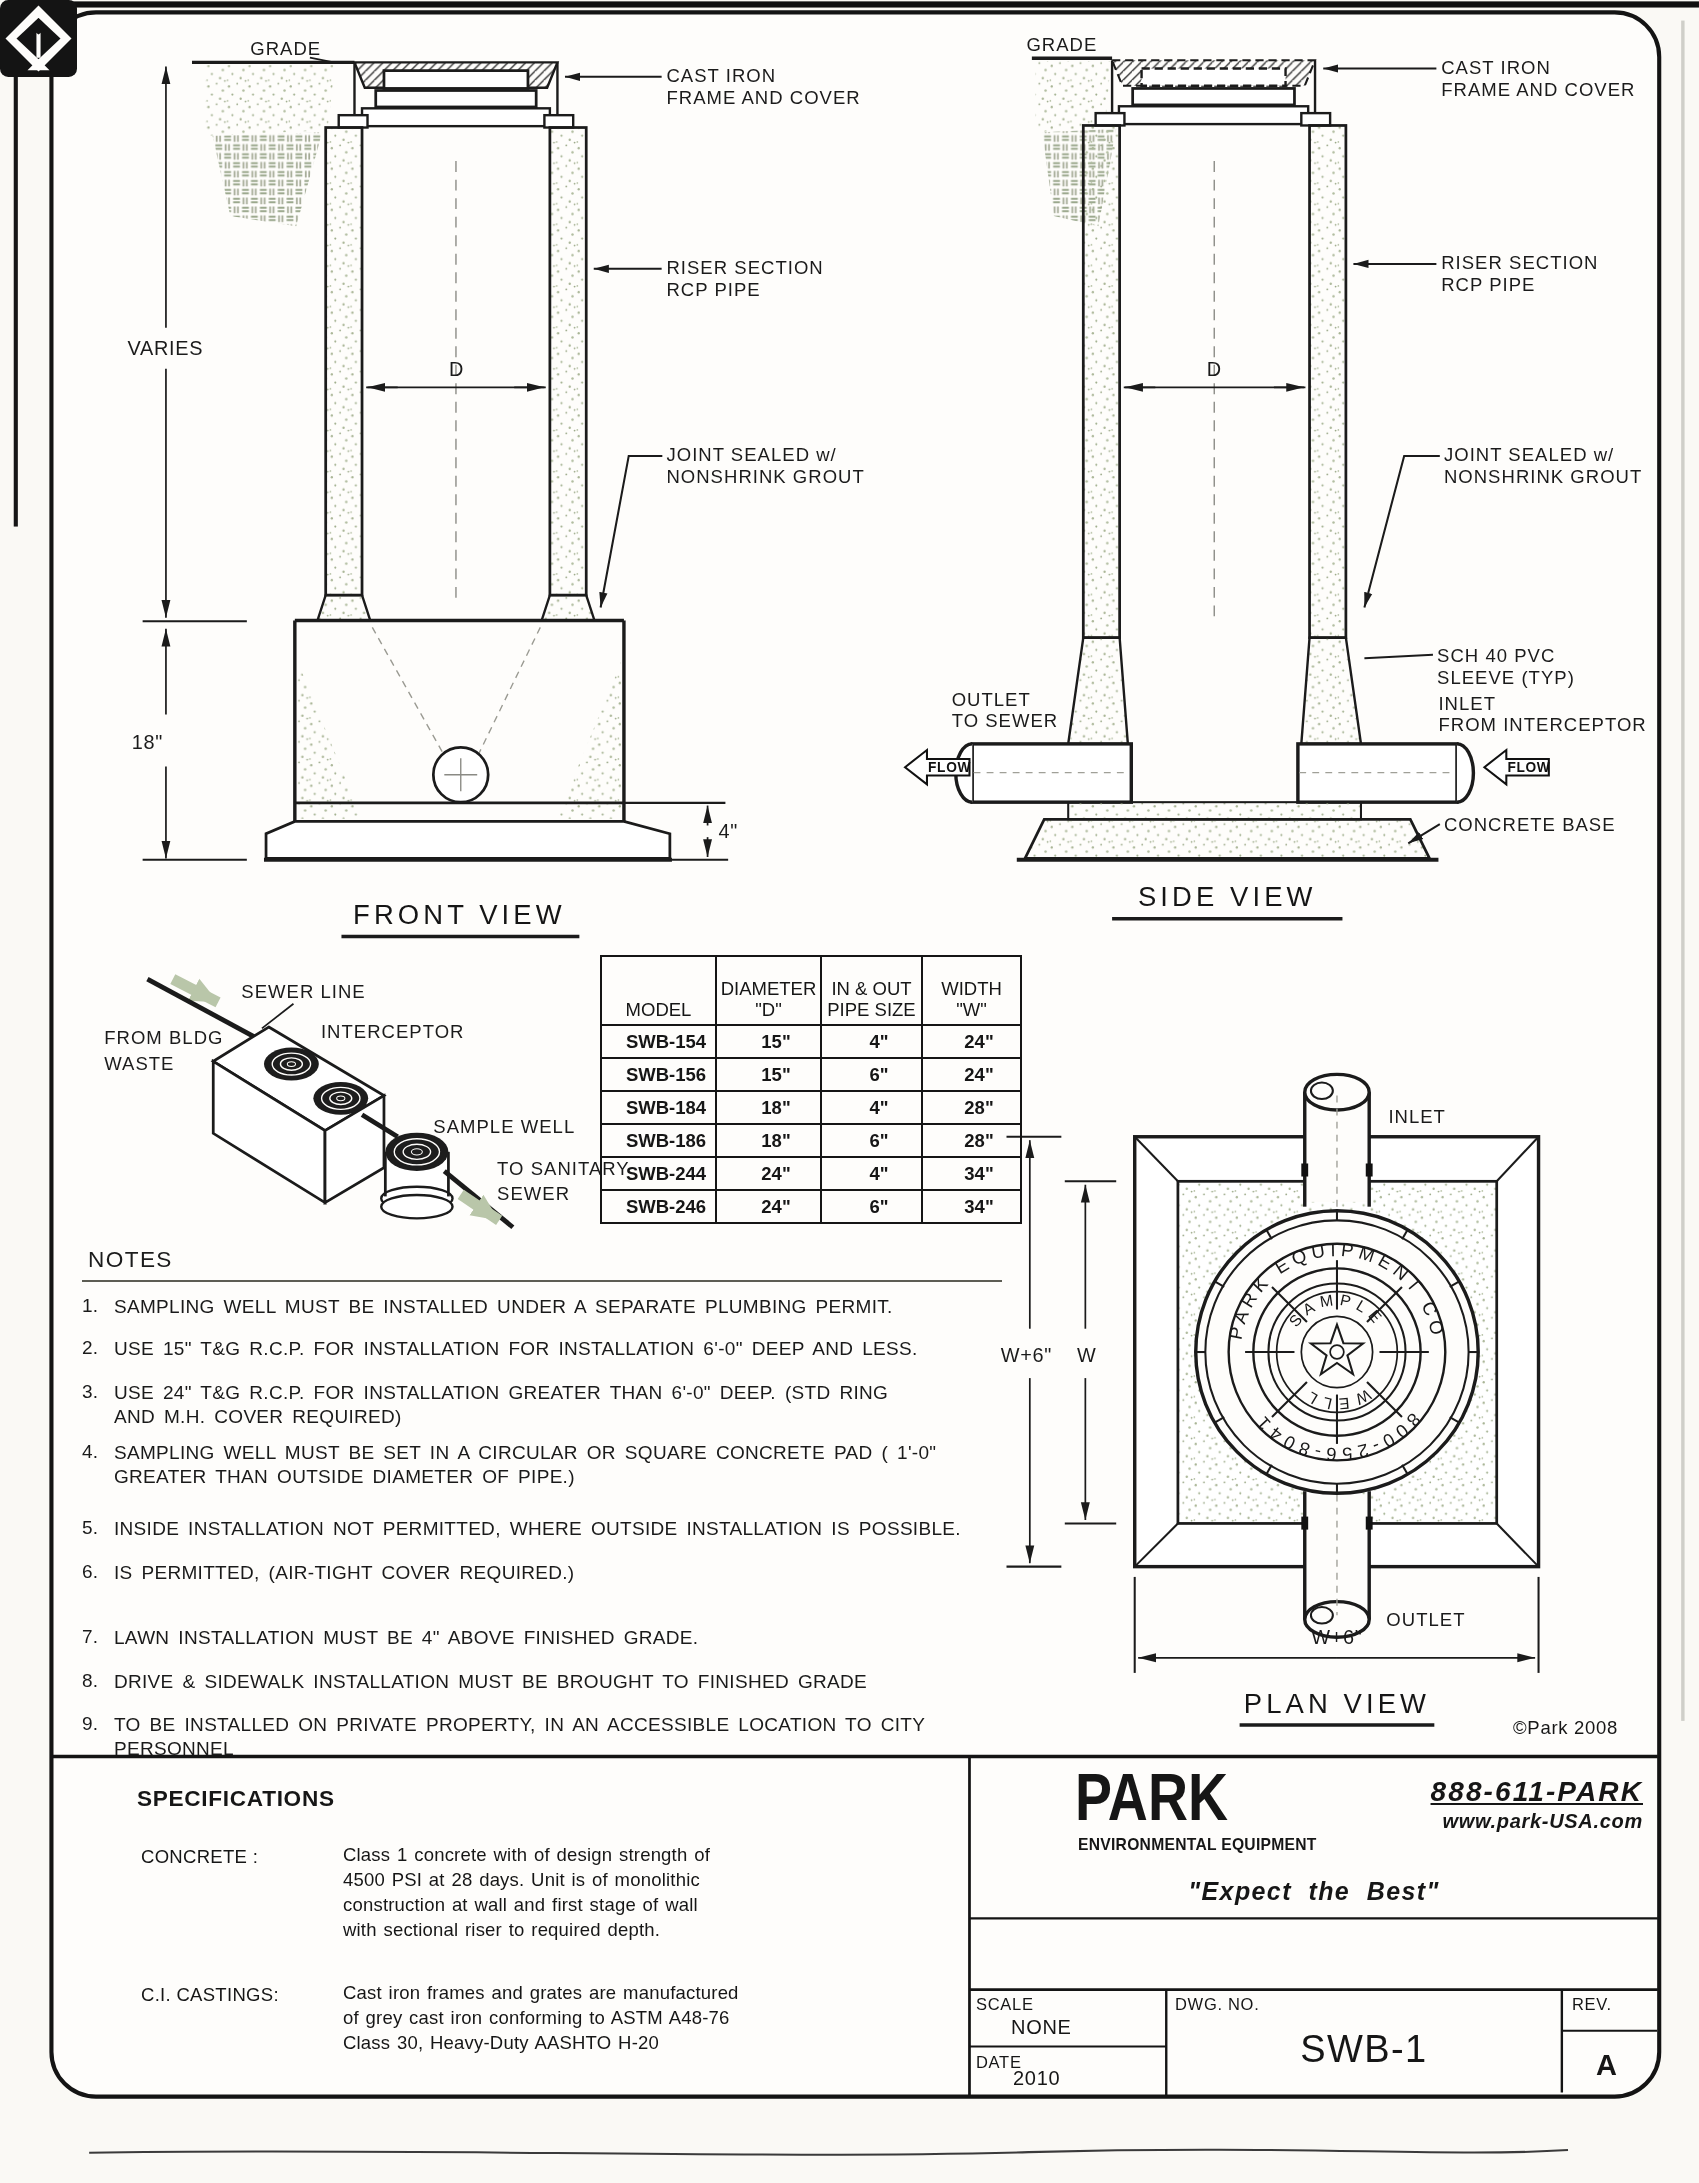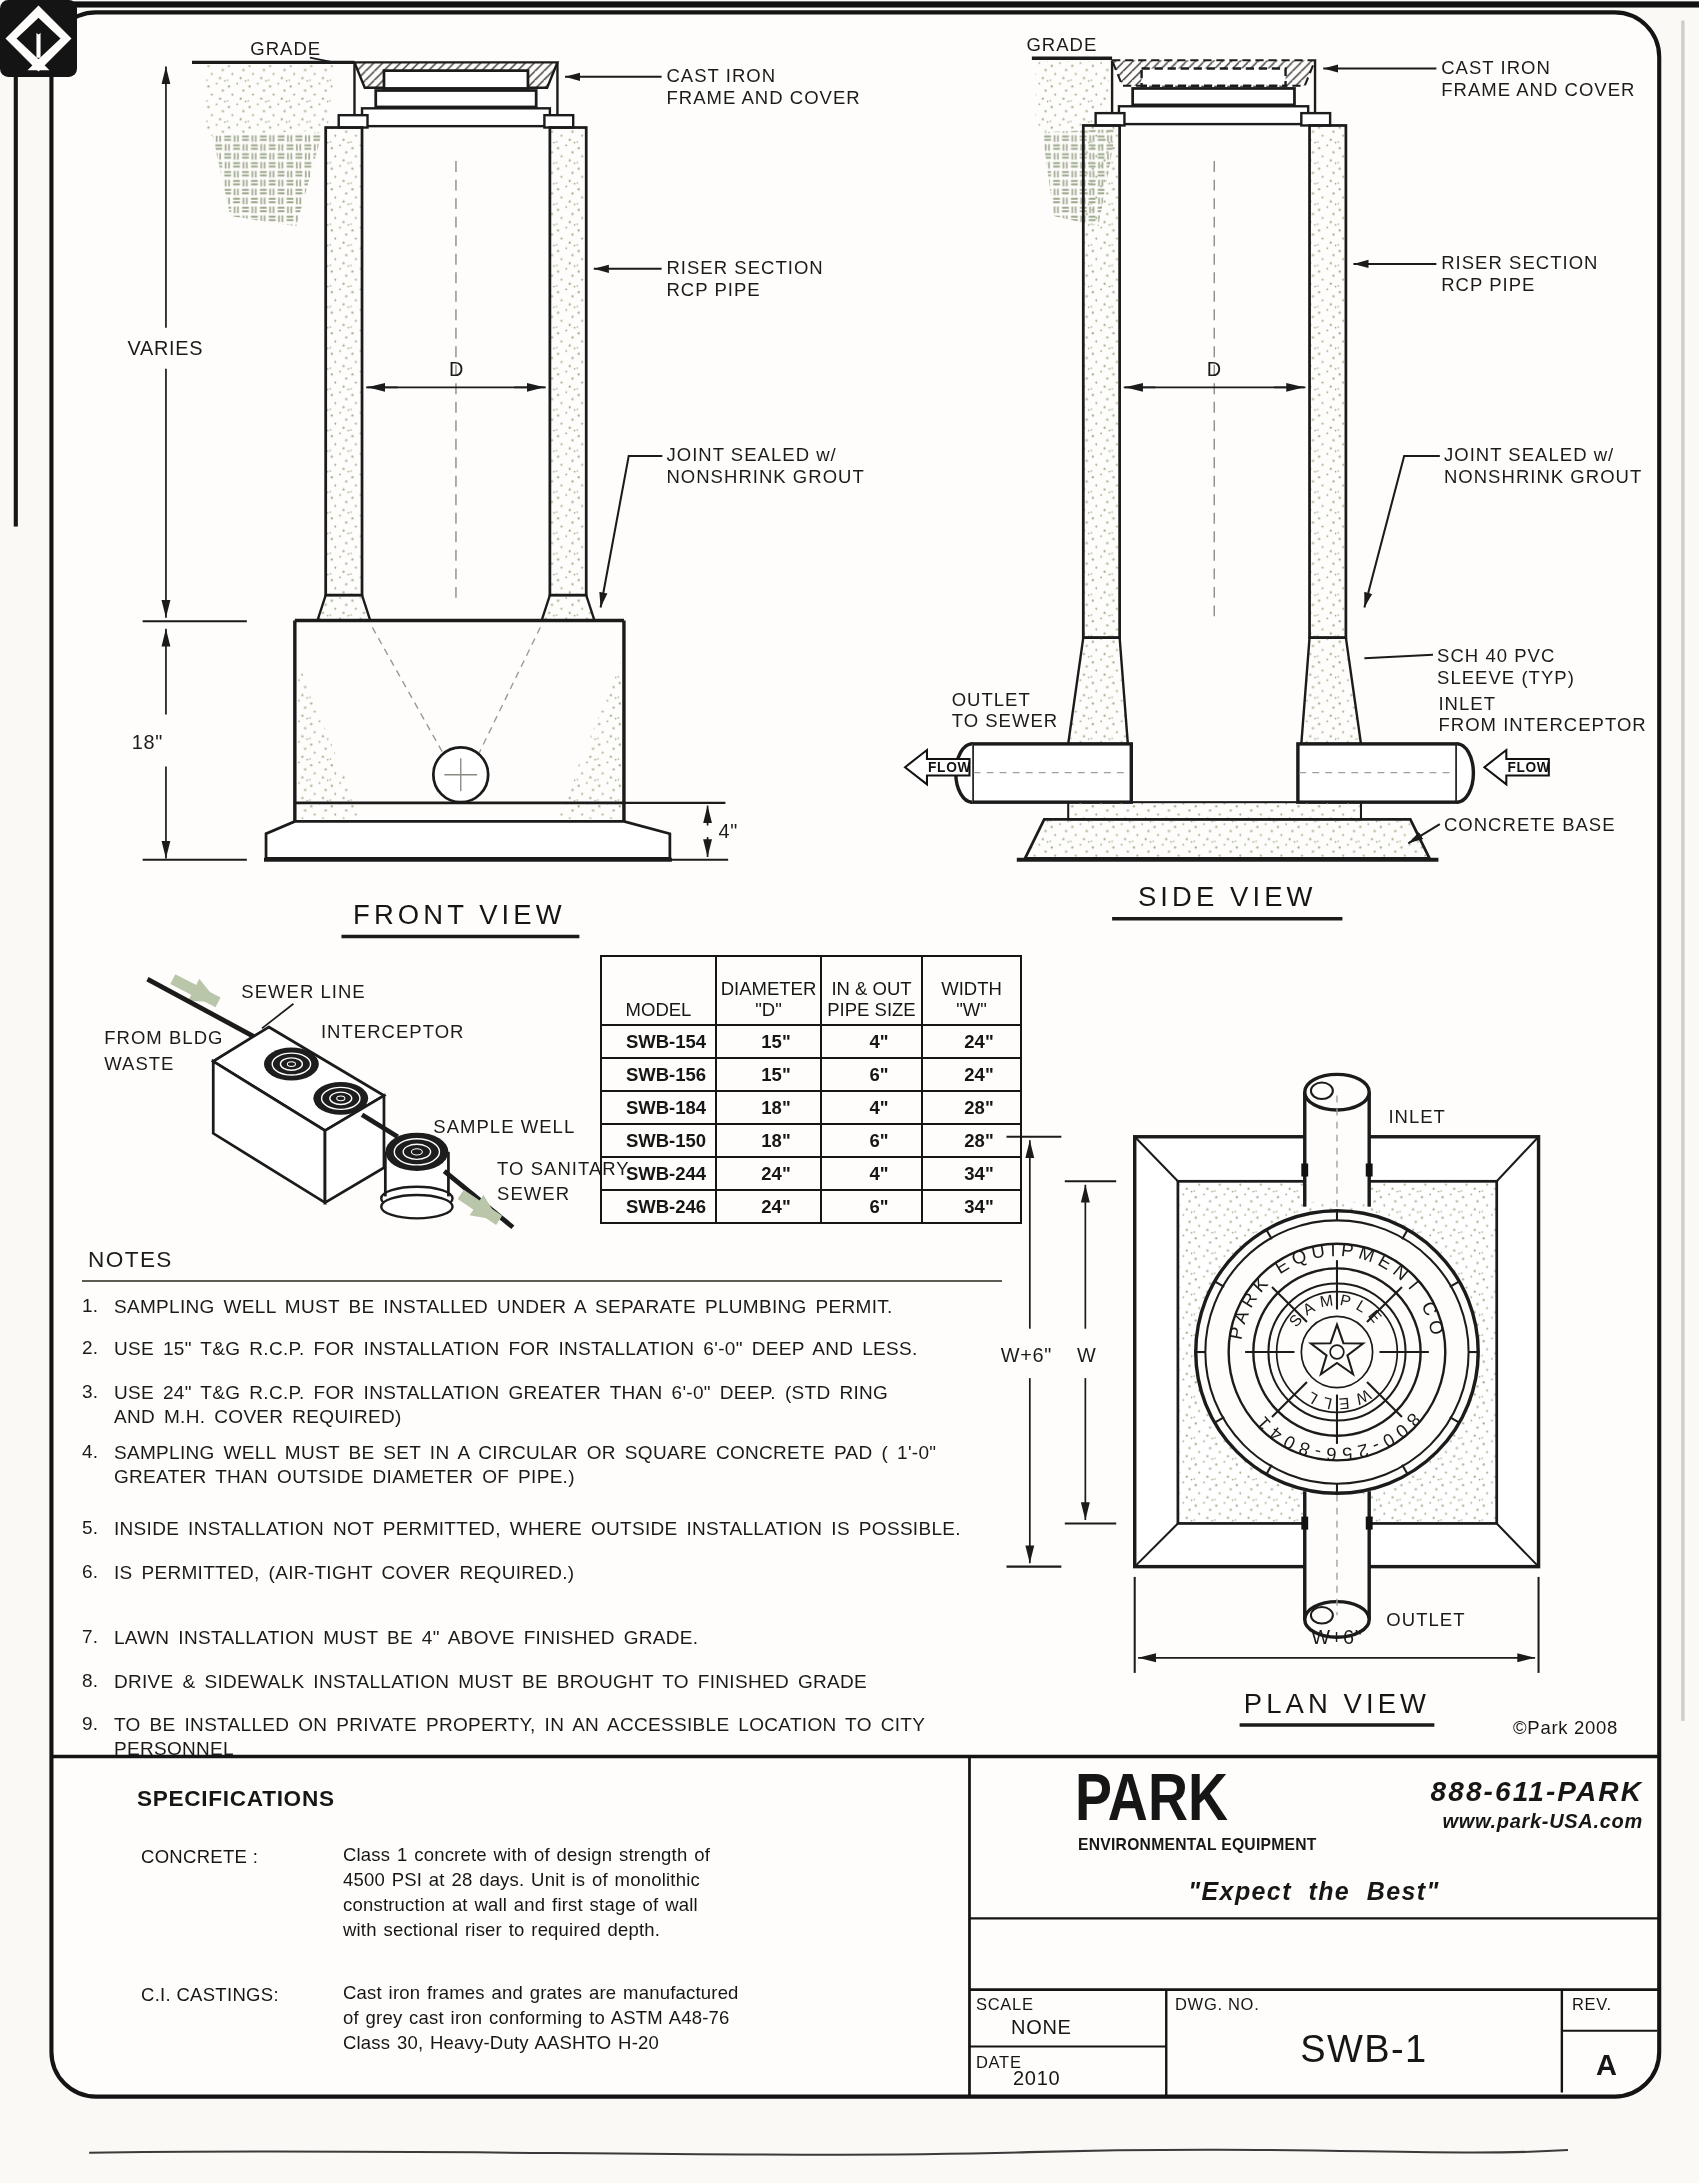--- a/index.html
+++ b/index.html
@@ -30,21 +30,21 @@
   .note .num{width:32px;flex:none;}
   .note .lines div{line-height:24px;min-height:0;}
   
   .tb{position:absolute;z-index:2;color:#161616;}
   .specs-h{font:700 22.6px "Liberation Sans",sans-serif;letter-spacing:0.7px;}
   .spec-lab{font:400 18.5px "Liberation Sans",sans-serif;letter-spacing:0.3px;}
   .spec-txt div{font:400 18.5px "Liberation Sans",sans-serif;line-height:25px;letter-spacing:0.2px;word-spacing:1.4px;}
   .copyright{font:400 18.5px "Liberation Sans",sans-serif;letter-spacing:0.7px;}
   .brand{font:700 66px "Liberation Sans",sans-serif;letter-spacing:0px;transform:scaleX(.84);transform-origin:left top;line-height:66px;}
   .brandsub{font:700 17px "Liberation Sans",sans-serif;letter-spacing:0.3px;transform:scaleX(.92);transform-origin:left top;}
-  .phone{font:700 28px "Liberation Sans",sans-serif;font-style:italic;letter-spacing:2.1px;text-align:right;}
+  .phone{font:700 28px "Liberation Sans",sans-serif;font-style:italic;letter-spacing:2.1px;text-align:right;text-decoration:underline;}
   .web{font:700 20px "Liberation Sans",sans-serif;font-style:italic;letter-spacing:0.7px;text-align:right;}
   .slogan{font:700 25px "Liberation Sans",sans-serif;font-style:italic;letter-spacing:1.4px;text-align:center;word-spacing:8.2px;}
   .dwgtitle{font:700 31px "Liberation Sans",sans-serif;letter-spacing:2.1px;text-align:center;word-spacing:6.9px;}
   .cell-lab{font:400 16.5px "Liberation Sans",sans-serif;letter-spacing:0.7px;}
   .cell-val{font:400 20px "Liberation Sans",sans-serif;letter-spacing:0.7px;}
   .dwgno{font:400 38px "Liberation Sans",sans-serif;letter-spacing:1.4px;text-align:center;}
   .revval{font:700 29px "Liberation Sans",sans-serif;text-align:center;}
   
   .plogo{position:absolute;left:989px;top:1769px;width:77px;height:77px;z-index:2;}
 </style>
@@ -415,21 +415,21 @@
       <td>6"</td>
       <td>24"</td>
     </tr>
     <tr>
       <td>SWB-184</td>
       <td>18"</td>
       <td>4"</td>
       <td>28"</td>
     </tr>
     <tr>
-      <td>SWB-150</td>
+      <td>SWB-186</td>
       <td>18"</td>
       <td>6"</td>
       <td>28"</td>
     </tr>
     <tr>
       <td>SWB-244</td>
       <td>24"</td>
       <td>4"</td>
       <td>34"</td>
     </tr>

